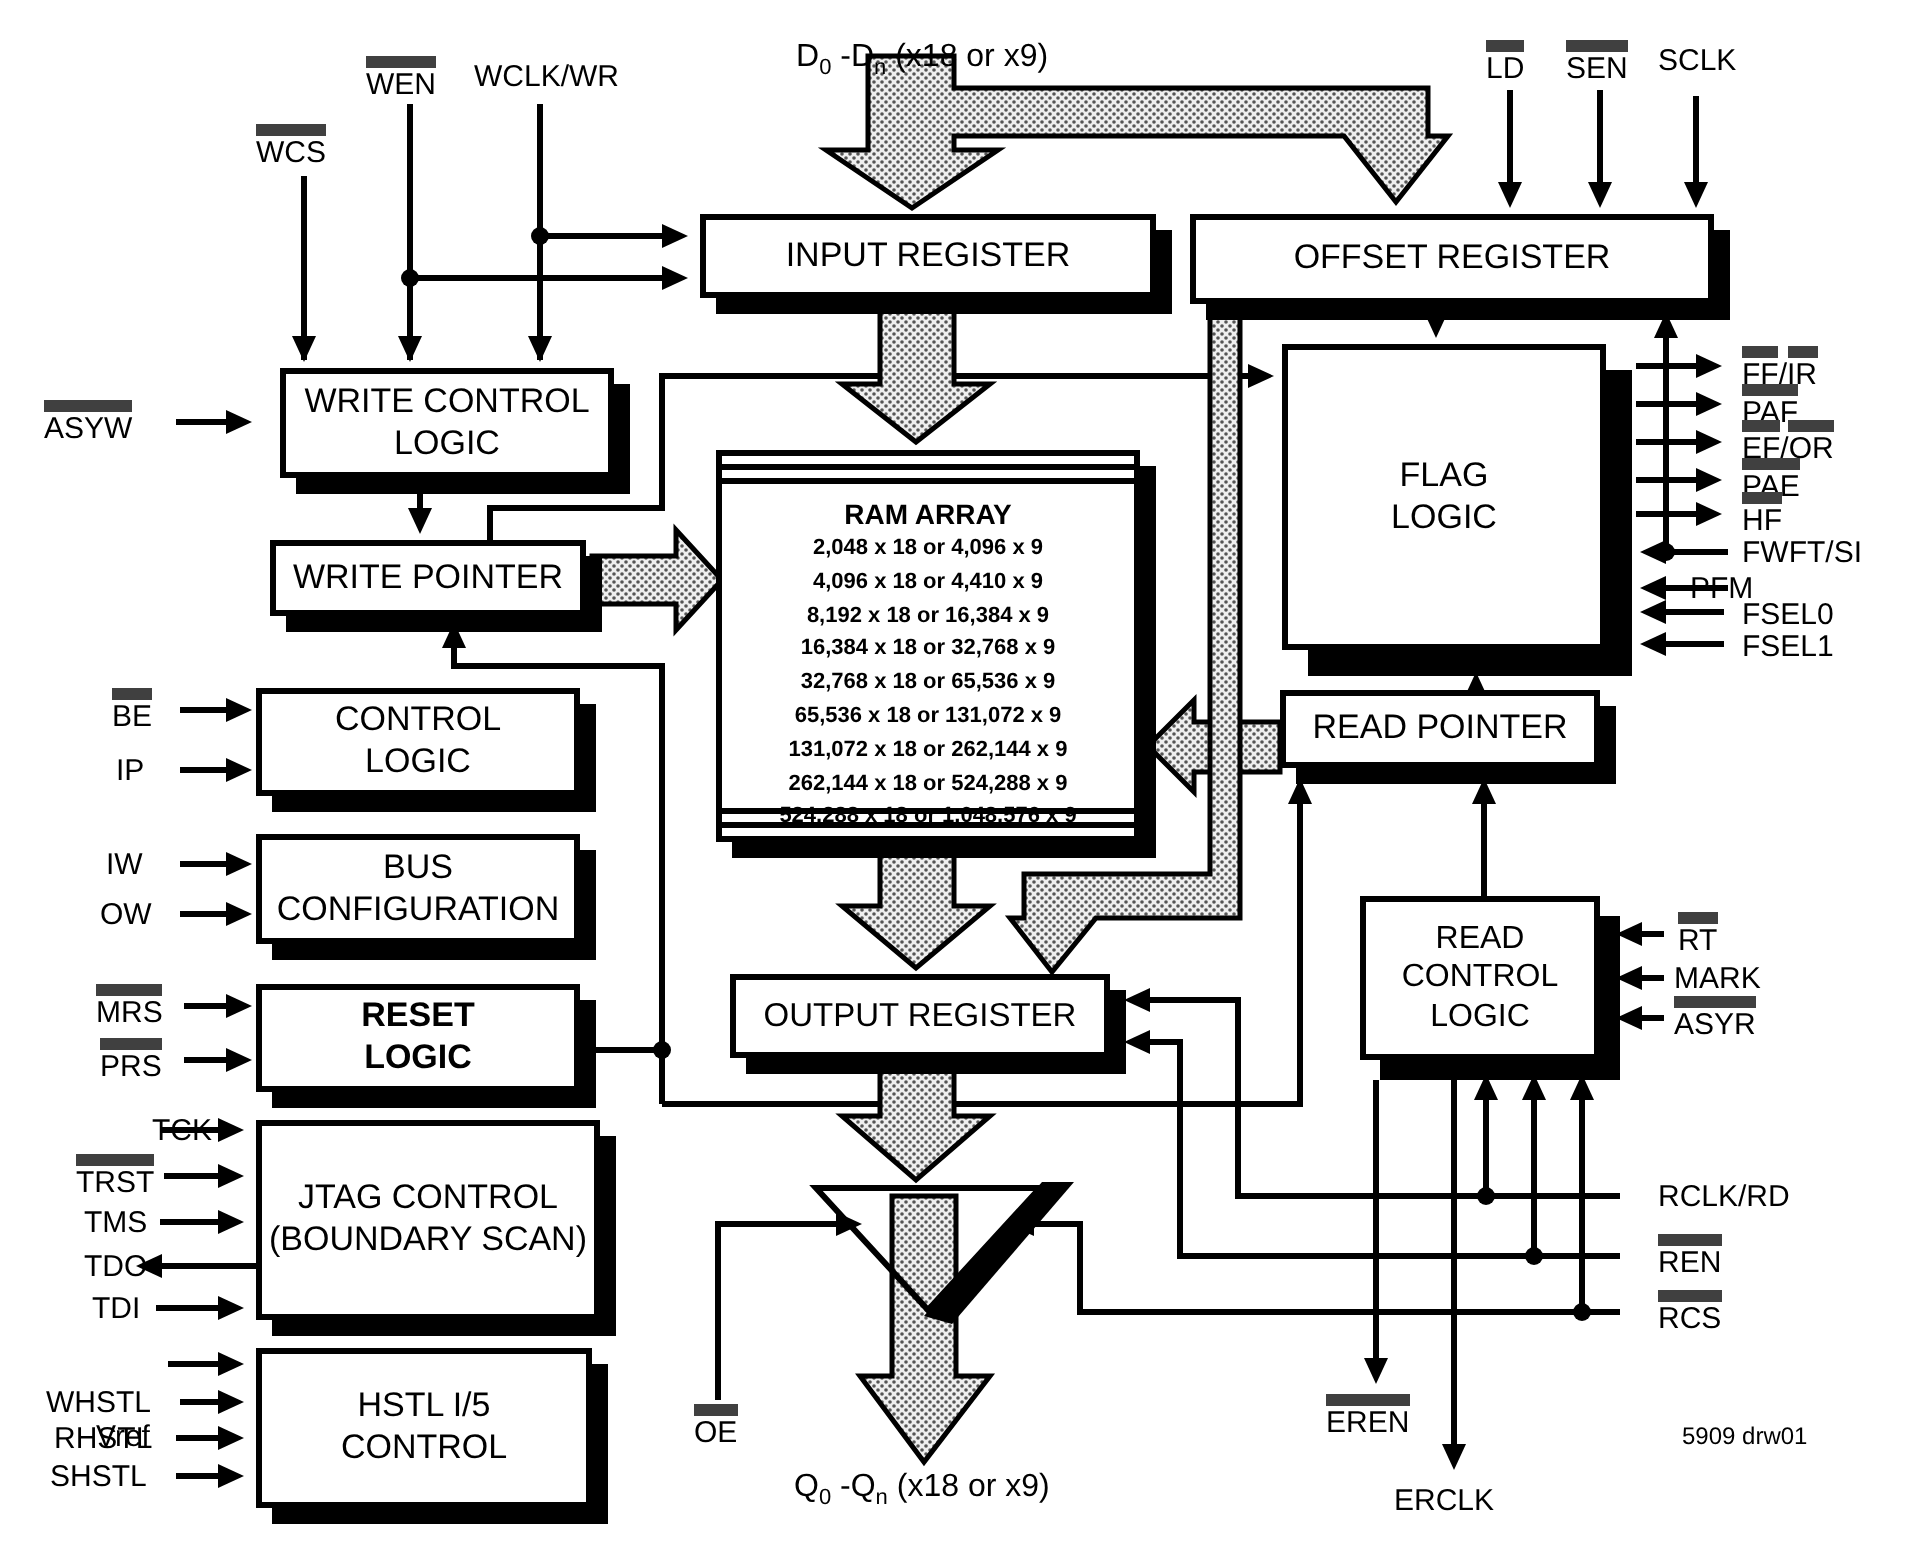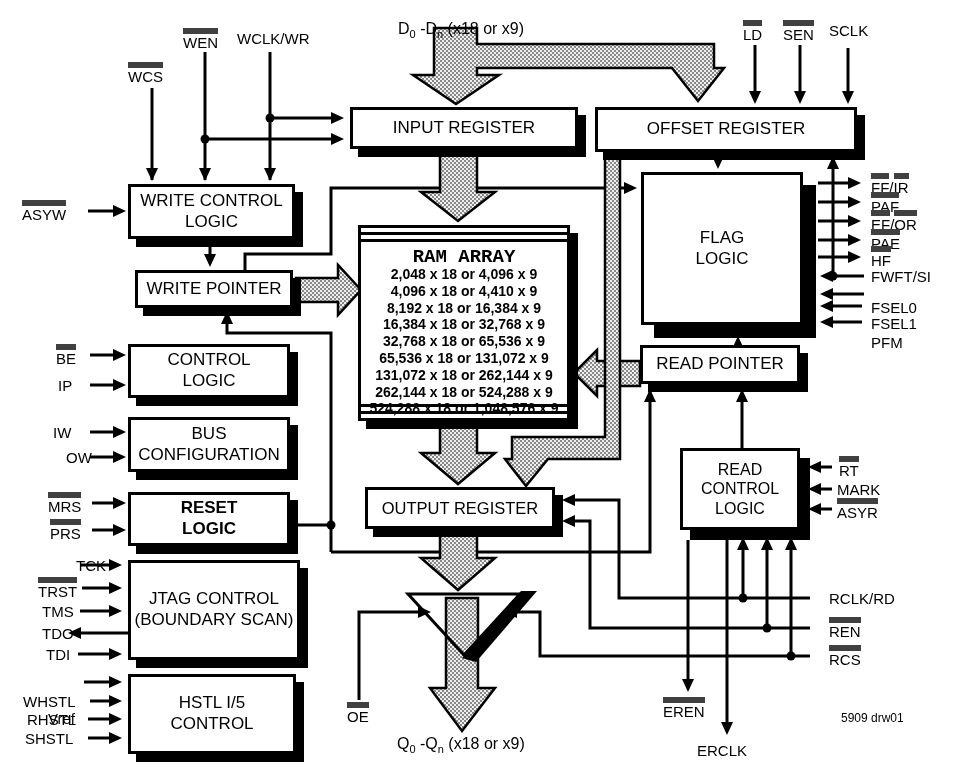--- a/index.html
+++ b/index.html
@@ -10,22 +10,22 @@
          display:flex;flex-direction:column;align-items:center;justify-content:center;
          text-align:center;font-size:17px;line-height:1.22;z-index:2;box-sizing:border-box;
          letter-spacing:0px;}
   .block.shadow-lg{box-shadow:13px 13px 0 #000;}
   .block.shadow-md{box-shadow:10px 10px 0 #000;}
   .sig{position:absolute;font-size:15px;white-space:nowrap;z-index:3;line-height:1.15;}
   .sig sub{font-size:11px;}
   .ov{display:inline-block;border-top:6px solid #404040;padding-top:1px;line-height:1.05;}
   #ram-array{justify-content:flex-start;padding-top:20px;}
   .ram-rule{position:absolute;left:0;width:100%;border-top:3px solid #000;height:0;}
-  .ram-title{font-size:19px;font-weight:bold;line-height:18px;font-family:Liberation Mono, monospace;}
-  .ram-row{font-size:14px;font-weight:bold;line-height:16.8px;white-space:nowrap;}
+  .ram-title{font-size:14px;font-weight:bold;line-height:18px;}
+  .ram-row{font-size:11px;font-weight:bold;line-height:16.8px;white-space:nowrap;}
   .note{font-size:12px;}
 </style>
 </head>
 <body>
 
 <div id="canvas">
 
   <svg id="wiring" width="955" height="771" viewBox="0 0 955 771">
     <defs>
       <pattern id="dots" width="4" height="4" patternUnits="userSpaceOnUse">
@@ -177,21 +177,21 @@
   </svg>
 
   <div class="block" id="input-register" style="left:350px;top:107px;width:228px;height:42px;">
     <div>INPUT REGISTER</div>
   </div>
 
   <div class="block" style="left:595px;top:107px;width:262px;height:45px;">
     <div>OFFSET REGISTER</div>
   </div>
 
-  <div class="block" style="left:128px;top:184px;width:167px;height:55px;">
+  <div class="block" style="left:140px;top:184px;width:167px;height:55px;">
     <div>WRITE CONTROL</div>
     <div>LOGIC</div>
   </div>
 
   <div class="block" style="left:135px;top:270px;width:158px;height:38px;">
     <div>WRITE POINTER</div>
   </div>
 
   <div class="block" id="ram-array" style="left:358px;top:225px;width:212px;height:196px;">
     <div class="ram-rule" style="top:4px;"></div>
@@ -258,39 +258,39 @@
   <div class="sig" style="left:183px;top:28px;"><span class="ov">WEN</span></div>
   <div class="sig" style="left:237px;top:30px;"><span>WCLK/WR</span></div>
   <div class="sig" style="left:128px;top:62px;"><span class="ov">WCS</span></div>
   <div class="sig" style="left:743px;top:20px;"><span class="ov">LD</span></div>
   <div class="sig" style="left:783px;top:20px;"><span class="ov">SEN</span></div>
   <div class="sig" style="left:829px;top:22px;"><span>SCLK</span></div>
   <div class="sig" style="left:22px;top:200px;"><span class="ov">ASYW</span></div>
   <div class="sig" style="left:56px;top:344px;"><span class="ov">BE</span></div>
   <div class="sig" style="left:58px;top:377px;"><span>IP</span></div>
   <div class="sig" style="left:53px;top:424px;"><span>IW</span></div>
-  <div class="sig" style="left:50px;top:449px;margin-left:16px;"><span>OW</span></div>
+  <div class="sig" style="left:50px;top:449px;"><span>OW</span></div>
   <div class="sig" style="left:48px;top:492px;"><span class="ov">MRS</span></div>
   <div class="sig" style="left:50px;top:519px;"><span class="ov">PRS</span></div>
   <div class="sig" style="left:43px;top:557px;margin-left:33px;"><span>TCK</span></div>
   <div class="sig" style="left:38px;top:577px;"><span class="ov">TRST</span></div>
   <div class="sig" style="left:42px;top:603px;"><span>TMS</span></div>
   <div class="sig" style="left:42px;top:625px;"><span>TDO</span></div>
   <div class="sig" style="left:46px;top:646px;"><span>TDI</span></div>
   <div class="sig" style="left:48px;top:674px;margin-top:36px;"><span>Vref</span></div>
   <div class="sig" style="left:23px;top:693px;"><span>WHSTL</span></div>
   <div class="sig" style="left:27px;top:711px;"><span>RHSTL</span></div>
   <div class="sig" style="left:25px;top:730px;"><span>SHSTL</span></div>
   <div class="sig" style="left:871px;top:173px;"><span class="ov">FF</span><span>/</span><span class="ov">IR</span></div>
   <div class="sig" style="left:871px;top:192px;"><span class="ov">PAF</span></div>
   <div class="sig" style="left:871px;top:210px;"><span class="ov">EF</span><span>/</span><span class="ov">OR</span></div>
   <div class="sig" style="left:871px;top:229px;"><span class="ov">PAE</span></div>
   <div class="sig" style="left:871px;top:246px;"><span class="ov">HF</span></div>
   <div class="sig" style="left:871px;top:268px;"><span>FWFT/SI</span></div>
-  <div class="sig" style="left:871px;top:286px;margin-top:48px;"><span>PFM</span></div>
+  <div class="sig" style="left:845px;top:286px;"><span>PFM</span></div>
   <div class="sig" style="left:871px;top:299px;"><span>FSEL0</span></div>
   <div class="sig" style="left:871px;top:315px;"><span>FSEL1</span></div>
   <div class="sig" style="left:839px;top:456px;"><span class="ov">RT</span></div>
   <div class="sig" style="left:837px;top:481px;"><span>MARK</span></div>
   <div class="sig" style="left:837px;top:498px;"><span class="ov">ASYR</span></div>
   <div class="sig" style="left:829px;top:590px;"><span>RCLK/RD</span></div>
   <div class="sig" style="left:829px;top:617px;"><span class="ov">REN</span></div>
   <div class="sig" style="left:829px;top:645px;"><span class="ov">RCS</span></div>
   <div class="sig" style="left:347px;top:702px;"><span class="ov">OE</span></div>
   <div class="sig" style="left:397px;top:735px;font-size:16px;"><span>Q</span><sub>0</sub><span> -Q</span><sub>n</sub><span> (x18 or x9)</span></div>

